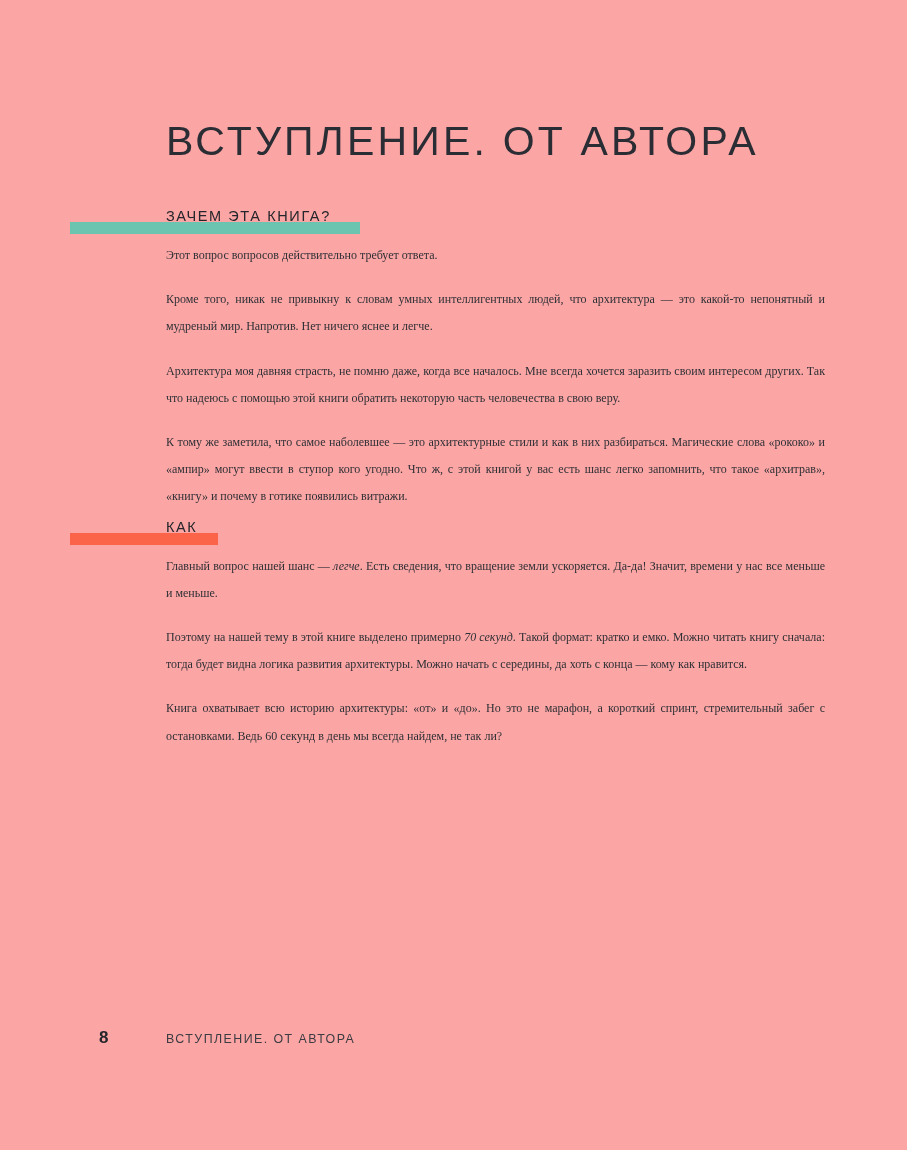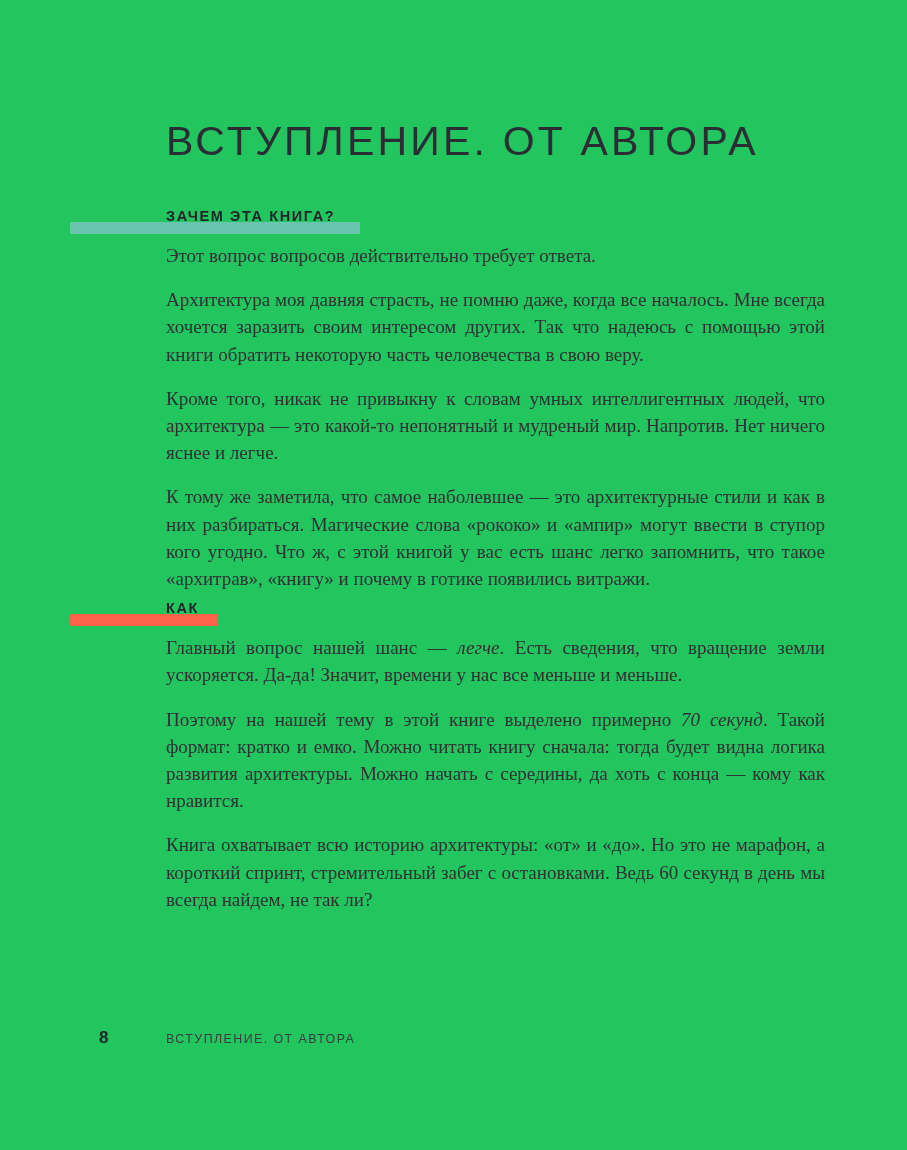--- a/index.html
+++ b/index.html
@@ -14,21 +14,21 @@
     height: 1150px;
     position: relative;
     overflow: hidden;
     font-family: "Liberation Serif", "DejaVu Serif", serif;
     -webkit-font-smoothing: antialiased;
   }
 
   .page {
     position: absolute;
     inset: 0;
-    background: #22c55e;
+    background: #fca5a5;
   }
 
   
   .chapter-title {
     position: absolute;
     left: 166px;
     top: 88px;
     font-family: "Liberation Sans", "DejaVu Sans", sans-serif;
     font-weight: 300;
     font-size: 41px;
@@ -63,32 +63,32 @@
 
   .section-head .bar.teal   { background: #6bc4b0; width: 290px; }
   .section-head .bar.coral  { background: #fb6449; width: 148px; }
 
   .section-head .label {
     position: absolute;
     left: 0;
     top: 8px;
     z-index: 1;
     font-family: "Liberation Sans", "DejaVu Sans", sans-serif;
-    font-weight: 700;
+    font-weight: 400;
     font-size: 14.5px;
     letter-spacing: 1.6px;
     color: #24262b;
     white-space: nowrap;
   }
 
   
   p.body-para {
     margin: 0 0 17px 0;
     font-family: "Liberation Serif", "DejaVu Serif", serif;
-    font-size: 19px;
+    font-size: 12px;
     line-height: 27.2px;
     color: #2e3035;
     text-align: justify;
     text-justify: inter-word;
     hyphens: manual;
   }
 
   p.body-para:last-child { margin-bottom: 0; }
 
   p.body-para em {
@@ -139,23 +139,23 @@
   <div class="content">
 
     <section class="section-block">
       <div class="section-head">
         <span class="bar teal" style="background: rgb(107, 196, 176);"></span>
         <span class="label">ЗАЧЕМ ЭТА КНИГА?</span>
       </div>
 
       <p class="body-para"><span>Этот вопрос вопросов действительно требует ответа.</span></p>
 
+      <p class="body-para"><span>Кроме того, никак не привыкну к словам умных интеллигентных людей, что архитектура — это какой-то непонятный и мудреный мир. Напротив. Нет ничего яснее и легче.</span></p>
+
       <p class="body-para"><span>Архитектура моя давняя страсть, не помню даже, когда все началось. Мне всегда хочется заразить своим интересом других. Так что надеюсь с помощью этой книги обратить некоторую часть человечества в свою веру.</span></p>
-
-      <p class="body-para"><span>Кроме того, никак не привыкну к словам умных интеллигентных людей, что архитектура — это какой-то непонятный и мудреный мир. Напротив. Нет ничего яснее и легче.</span></p>
 
       <p class="body-para"><span>К тому же заметила, что самое наболевшее — это архитектурные стили и как в них разбираться. Магические слова «рококо» и «ампир» могут ввести в ступор кого угодно. Что ж, с этой книгой у вас есть шанс легко запомнить, что такое «архитрав», «книгу» и почему в готике появились витражи.</span></p>
     </section>
 
     <section class="section-block second">
       <div class="section-head">
         <span class="bar coral" style="background: rgb(251, 100, 73);"></span>
         <span class="label">КАК</span>
       </div>
 

